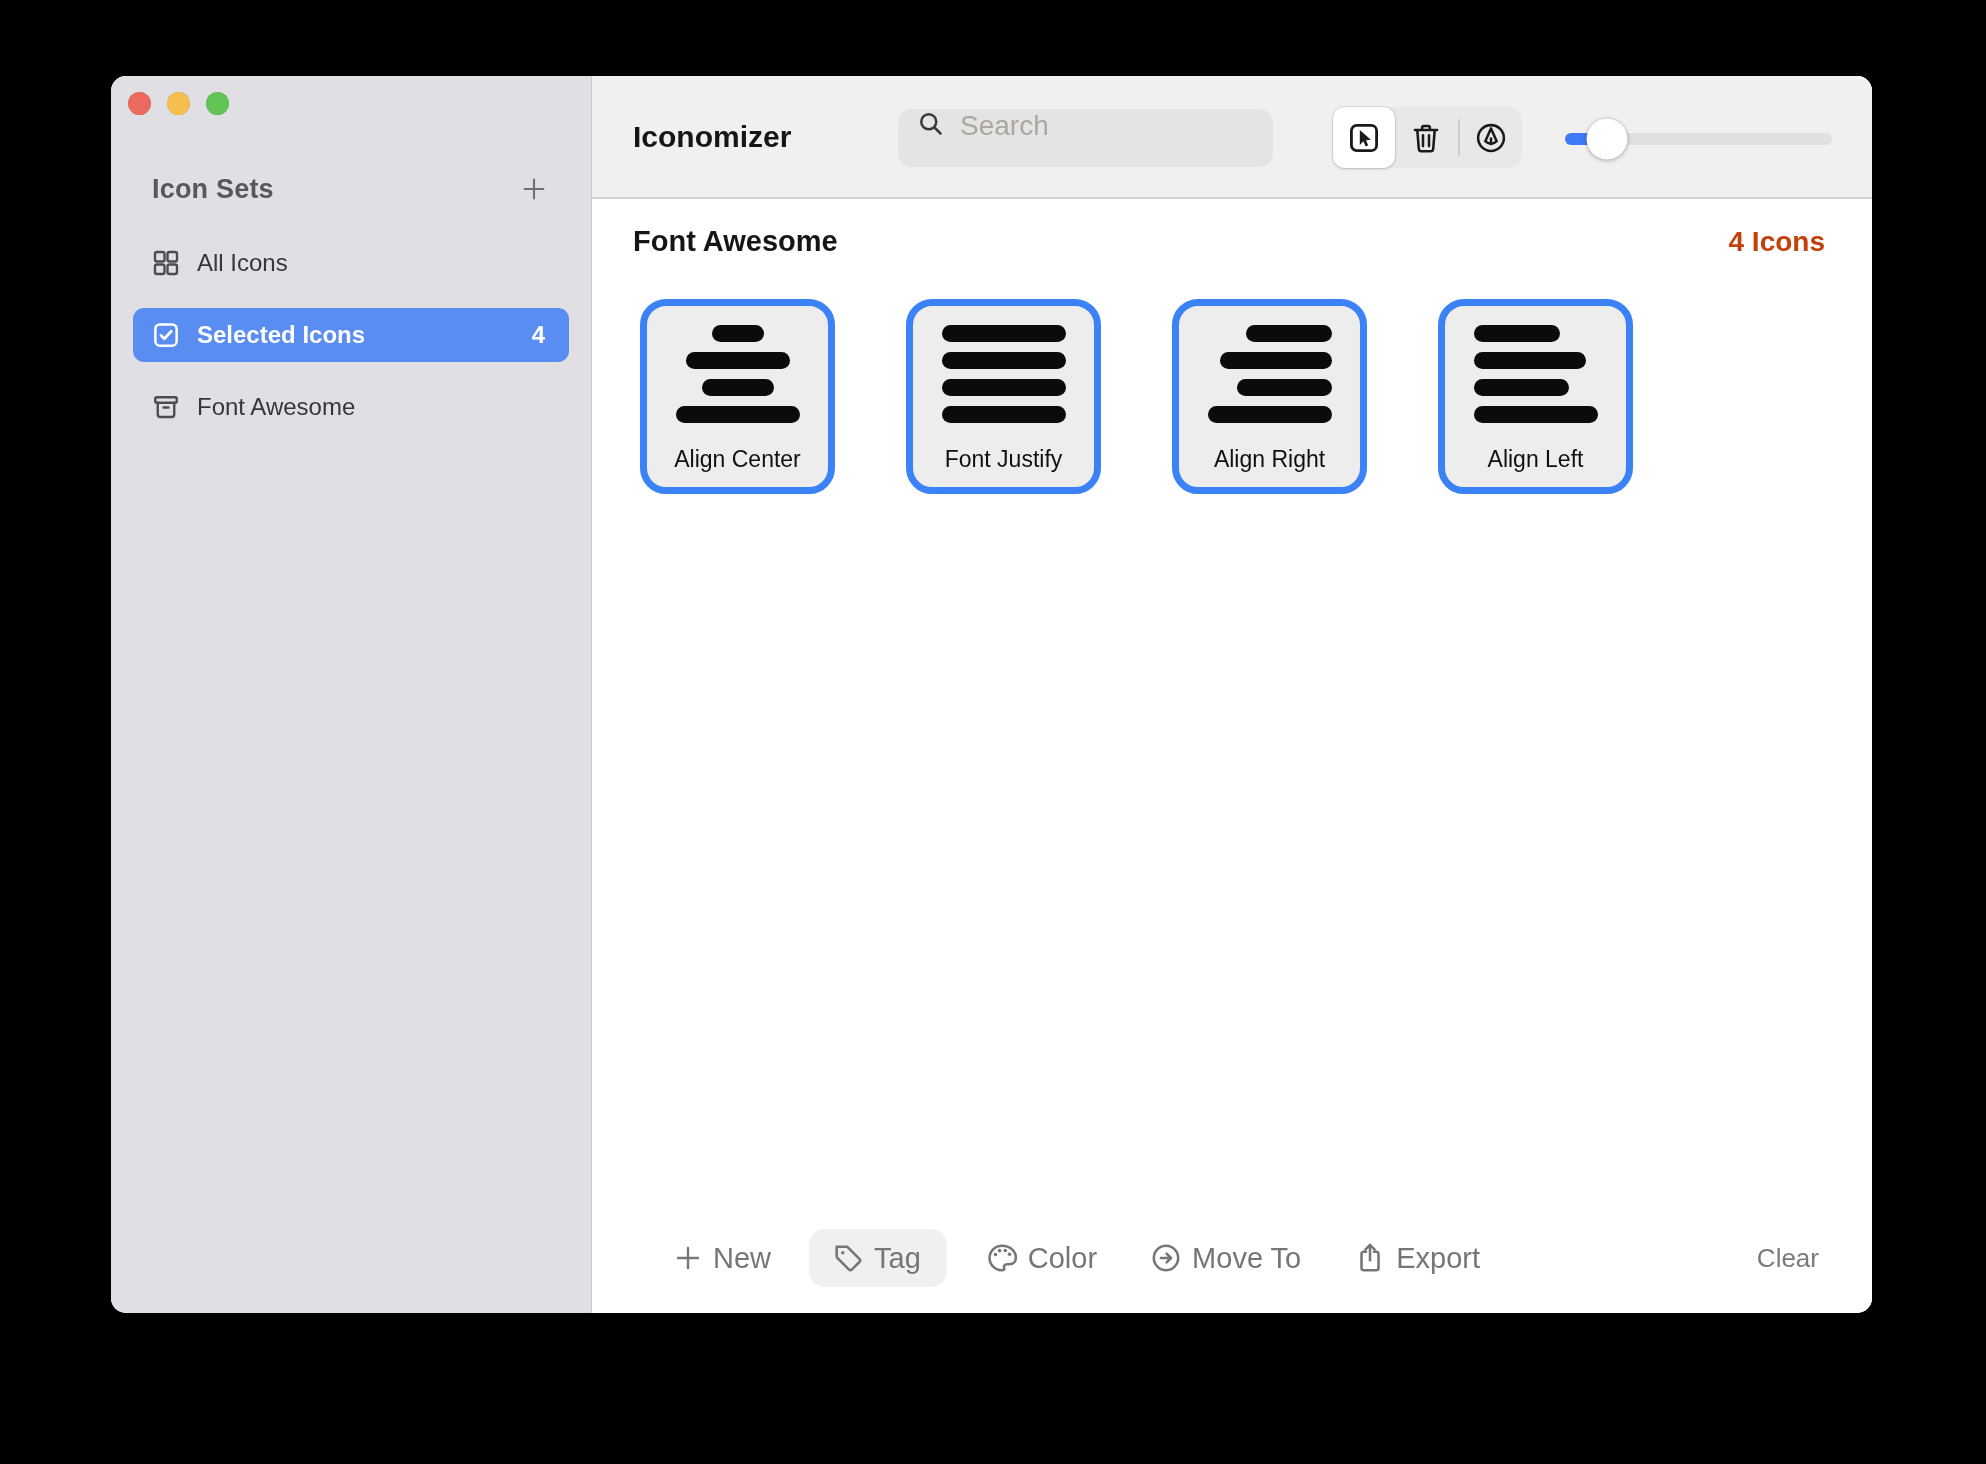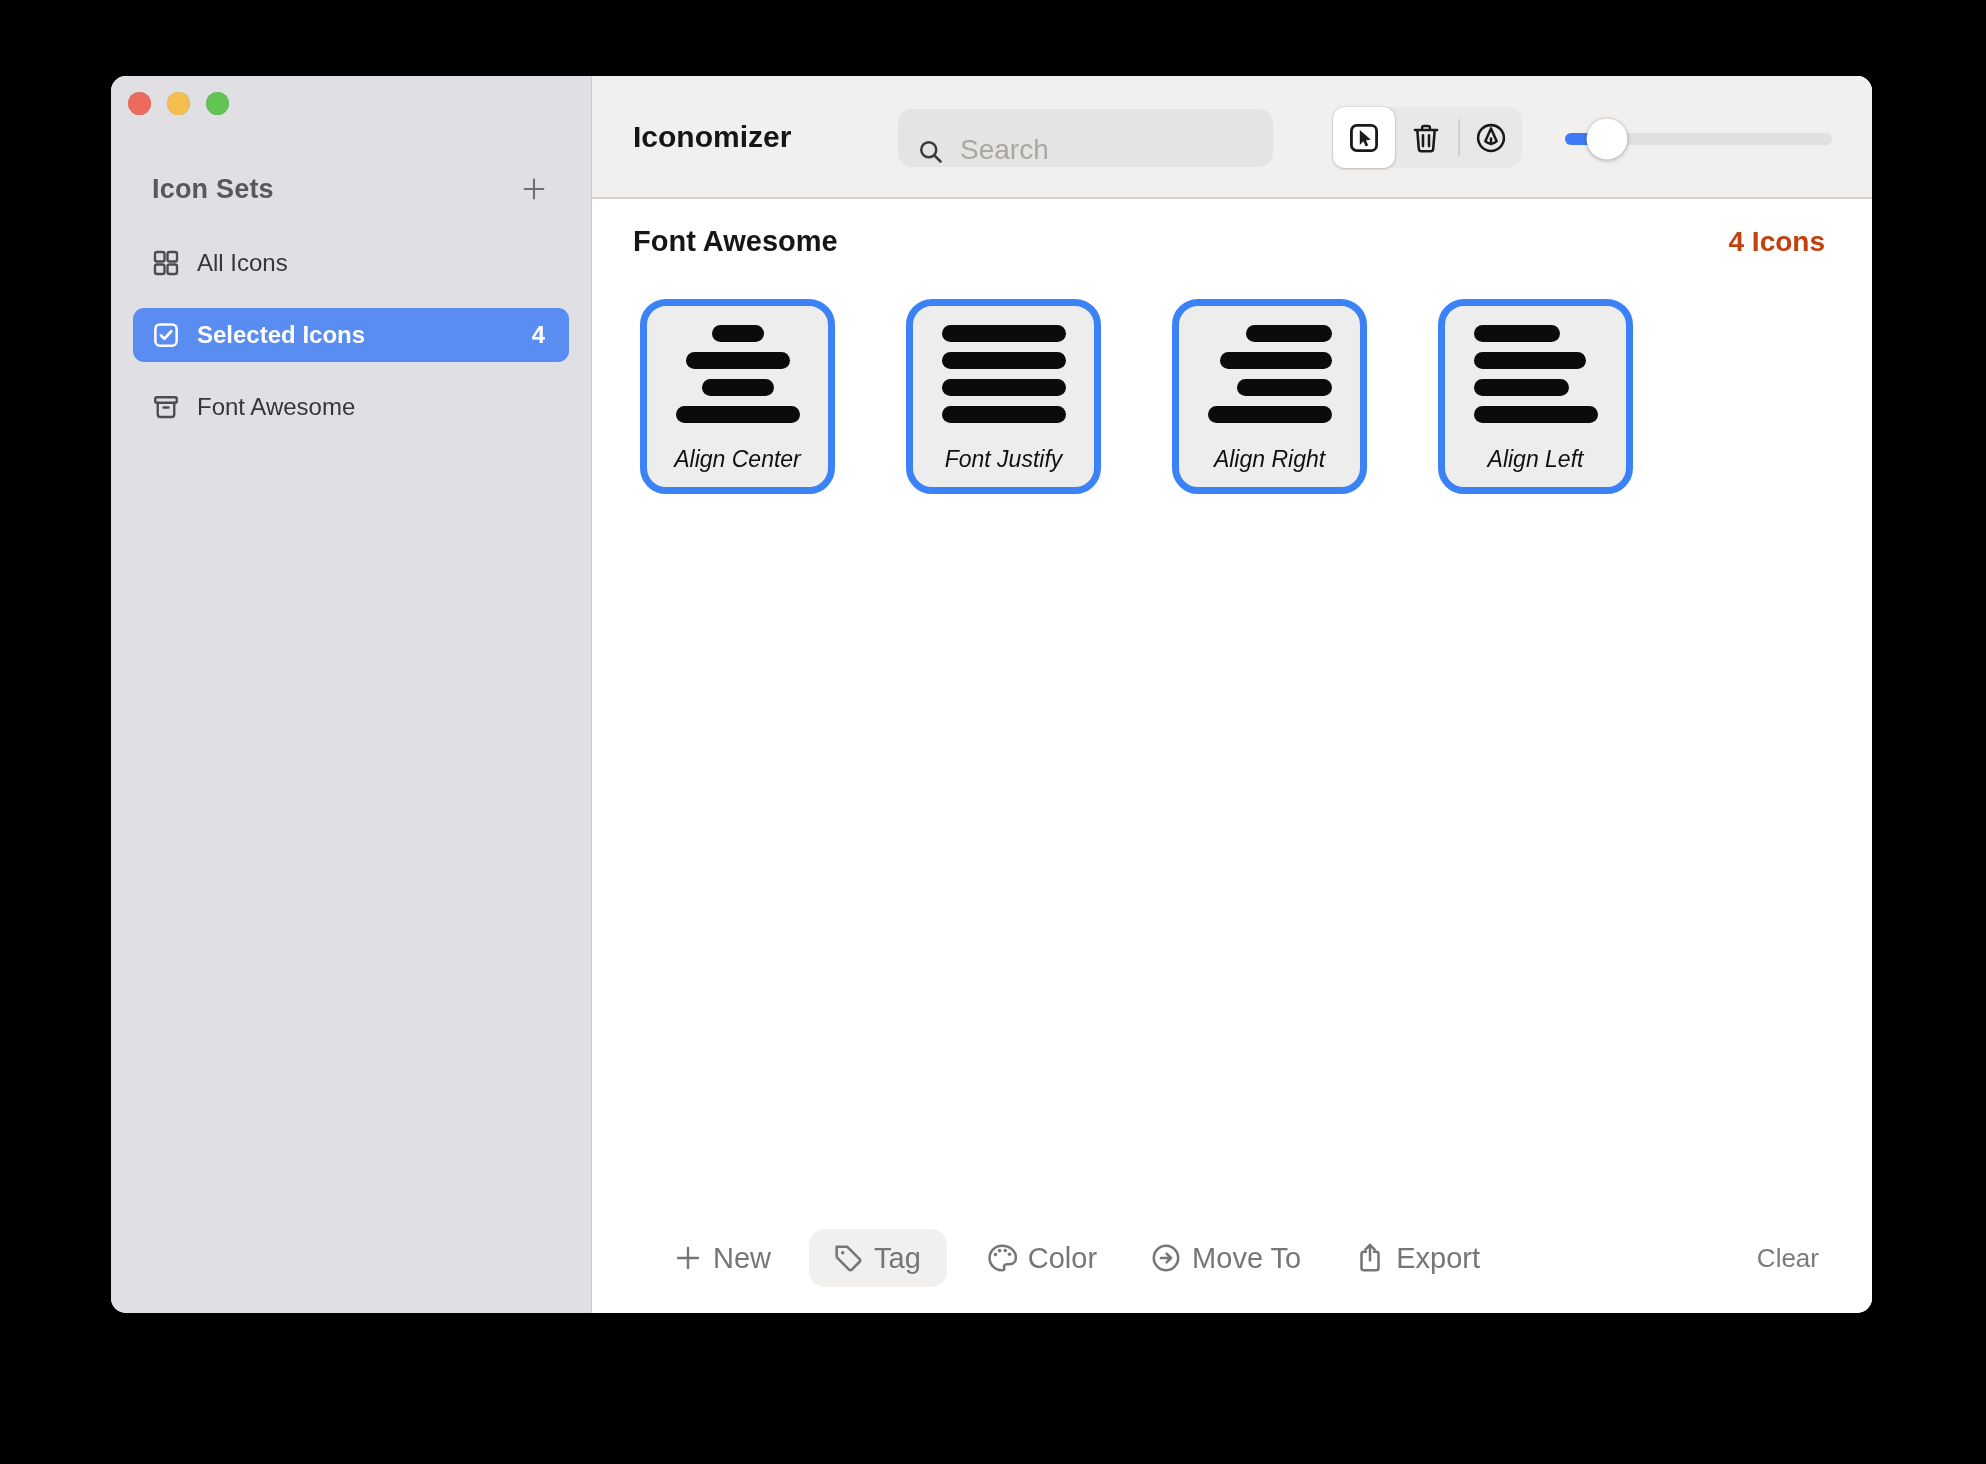--- a/index.html
+++ b/index.html
@@ -39,21 +39,21 @@
   .row-count{margin-left:auto;font-size:24px;font-weight:600;color:#fff;}
   
   .content-col{flex:1;display:flex;flex-direction:column;position:relative;background:#fff;}
   .toolbar{
     height:123px;flex:0 0 123px;background:#f1f0ef;border-bottom:2px solid #d2d1d0;
     position:relative;box-sizing:border-box;
   }
   .app-title{position:absolute;left:41px;top:50%;transform:translateY(-50%);font-size:30px;font-weight:700;color:#161616;text-align:center;}
   .search-field{
     position:absolute;left:306px;top:33px;width:375px;height:58px;border-radius:14px;
-    background:#e5e4e2;display:flex;align-items:flex-end;padding:0 16px 0 18px;box-sizing:border-box;
+    background:#e5e4e2;display:flex;align-items:flex-start;padding:0 16px 0 18px;box-sizing:border-box;
   }
   .search-field input{
     border:none;background:transparent;outline:none;font-size:28px;color:#333;width:100%;
     font-family:"Liberation Sans", sans-serif;margin-left:12px;
   }
   .search-field input::placeholder{color:#a9a6a3;}
   .segmented{
     position:absolute;left:741px;top:31px;width:189px;height:61px;border-radius:14px;
     background:#e9e8e6;display:flex;align-items:stretch;
   }
@@ -68,21 +68,21 @@
   .slider-thumb{
     position:absolute;left:42px;top:50%;transform:translate(-50%,-50%);
     width:41px;height:41px;border-radius:50%;background:#fff;
     box-shadow:0 1px 4px rgba(0,0,0,.3), 0 0 0 .5px rgba(0,0,0,.08);
   }
   
   .main{flex:1;position:relative;padding:26px 47px 0 41px;}
   .section-head{display:flex;align-items:center;justify-content:space-between;height:33px;}
   .section-title{font-size:29px;font-weight:700;color:#161616;}
   .section-count{font-size:28px;color:#c2410c;font-weight:bold;}
-  .cards{display:flex;gap:71px;margin:41px 0 0 7px;font-style:italic;}
+  .cards{display:flex;gap:71px;margin:41px 0 0 7px;}
   .card{
     width:195px;height:195px;box-sizing:border-box;border:7px solid #3b82f7;border-radius:26px;
     background:#ededed;display:flex;flex-direction:column;align-items:center;
   }
   .icon-bars{width:124px;display:flex;flex-direction:column;gap:10px;margin-top:19px;}
   .bar{height:17px;border-radius:8.5px;background:#0b0b0c;}
   .v-center .icon-bars{align-items:center;}
   .v-left   .icon-bars{align-items:flex-start;}
   .v-right  .icon-bars{align-items:flex-end;}
   .v-justify .bar{width:124px;}

